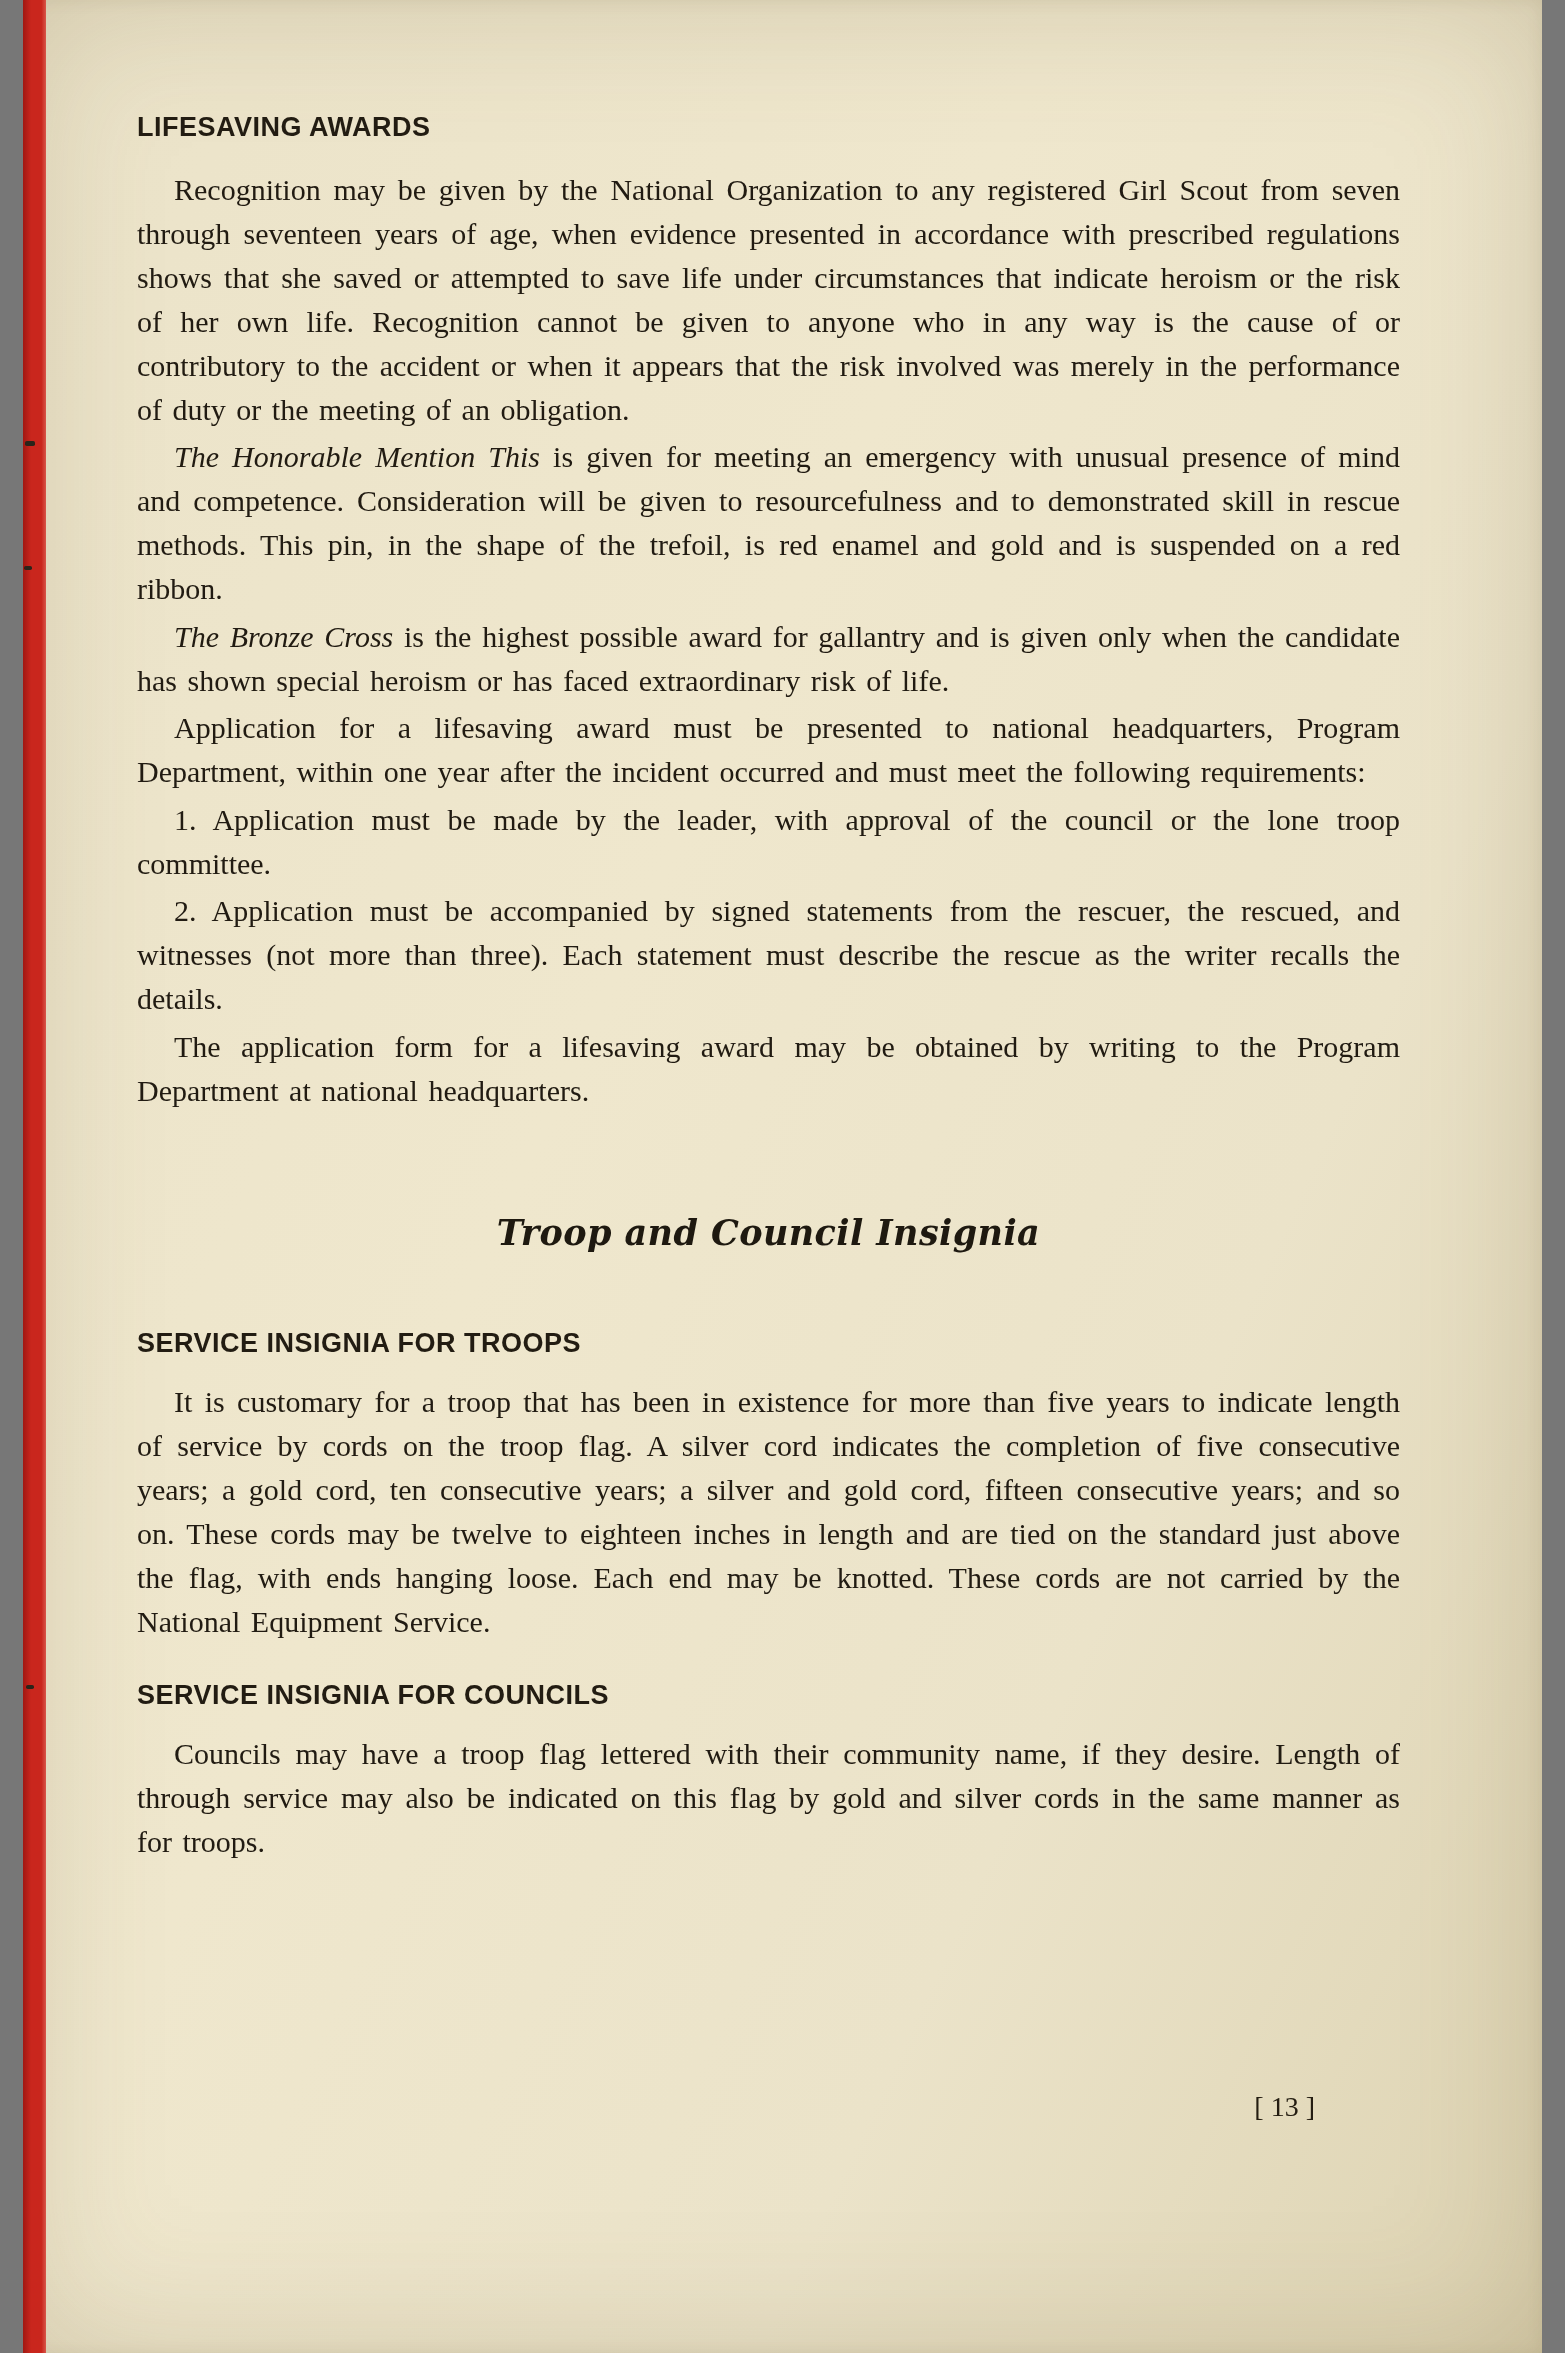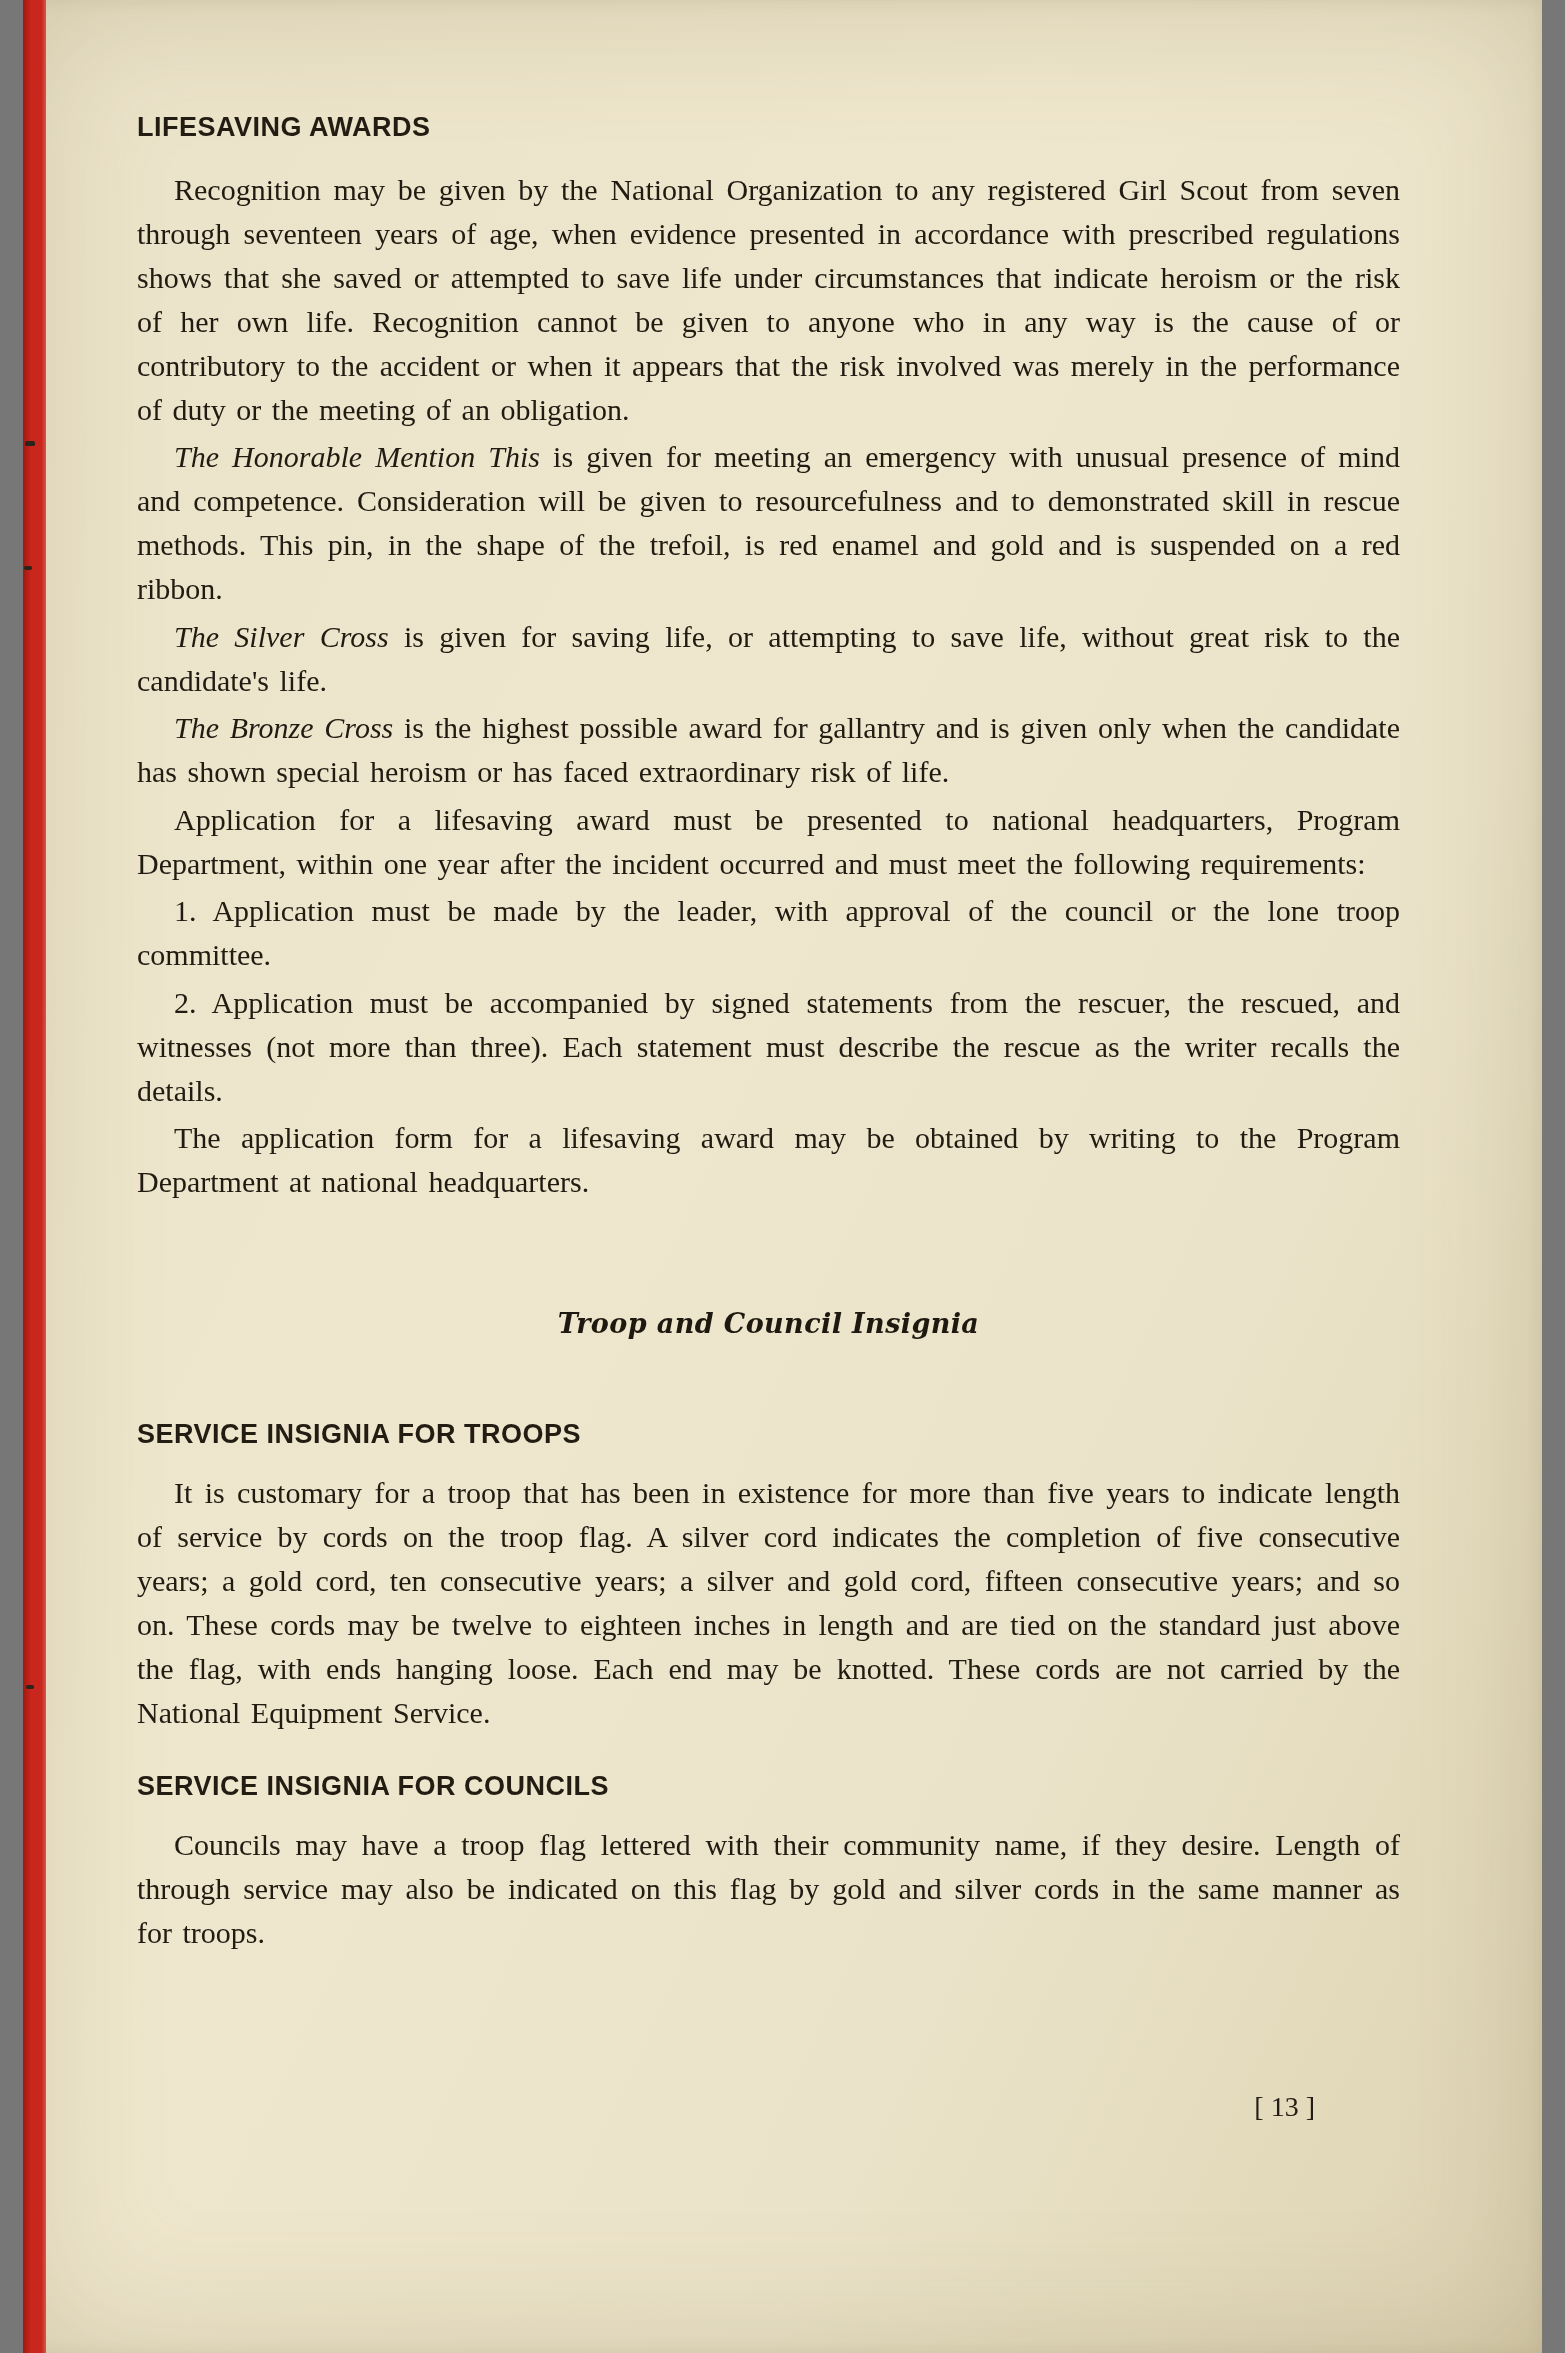--- a/index.html
+++ b/index.html
@@ -50,21 +50,21 @@
     text-align:justify;
     text-indent:37px;
     word-spacing:.10em;
     margin:0 0 3.5px 0;
   }
   .lead-italic{font-style:italic;}
   .main-heading{
     font-family:"DejaVu Serif", serif;
     font-style:italic;
     font-weight:700;
-    font-size:27px;
+    font-size:35px;
     line-height:53px;
     text-align:center;
     margin:93px 0 0 0;
     letter-spacing:0.4px;
     color:#1e1910;
   }
   .sub-heading{
     margin-top:68px;
     margin-bottom:21px;
   }
@@ -91,21 +91,20 @@
   <div class="speck s3"></div>
 
   <div class="content">
 
     <h2 class="caps-heading">LIFESAVING AWARDS</h2>
 
     <p class="body">Recognition may be given by the National Organization to any registered Girl Scout from seven through seventeen years of age, when evidence presented in accordance with prescribed regulations shows that she saved or attempted to save life under circumstances that indicate heroism or the risk of her own life. Recognition cannot be given to anyone who in any way is the cause of or contributory to the accident or when it appears that the risk involved was merely in the performance of duty or the meeting of an obligation.</p>
 
     <p class="body"><span class="lead-italic">The Honorable Mention This</span><span> is given for meeting an emergency with unusual presence of mind and competence. Consideration will be given to resourcefulness and to demonstrated skill in rescue methods. This pin, in the shape of the trefoil, is red enamel and gold and is suspended on a red ribbon.</span></p>
 
-    <p class="body"><span class="lead-italic">The Silver Cross</span><span> is given for saving life, or attempting to save life, without great risk to the candidate's life.</span></p>
 
     <p class="body"><span class="lead-italic">The Bronze Cross</span><span> is the highest possible award for gallantry and is given only when the candidate has shown special heroism or has faced extraordinary risk of life.</span></p>
 
     <p class="body">Application for a lifesaving award must be presented to national headquarters, Program Department, within one year after the incident occurred and must meet the following requirements:</p>
 
     <p class="body">1.  Application must be made by the leader, with approval of the council or the lone troop committee.</p>
 
     <p class="body">2.  Application must be accompanied by signed statements from the rescuer, the rescued, and witnesses (not more than three). Each statement must describe the rescue as the writer recalls the details.</p>
 
     <p class="body">The application form for a lifesaving award may be obtained by writing to the Program Department at national headquarters.</p>

